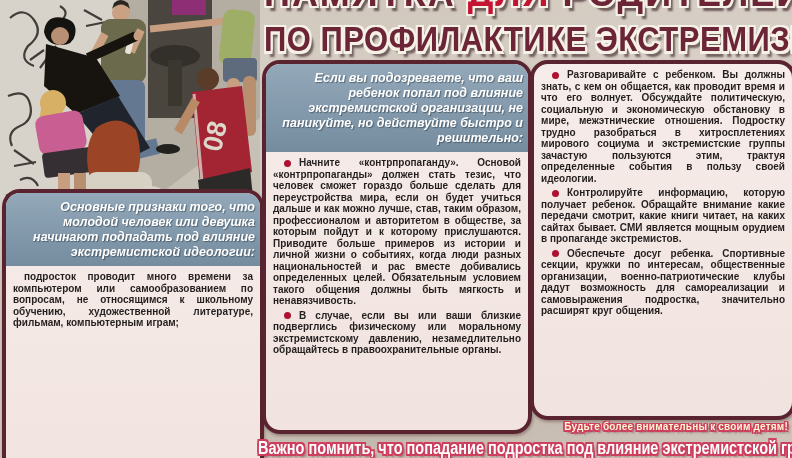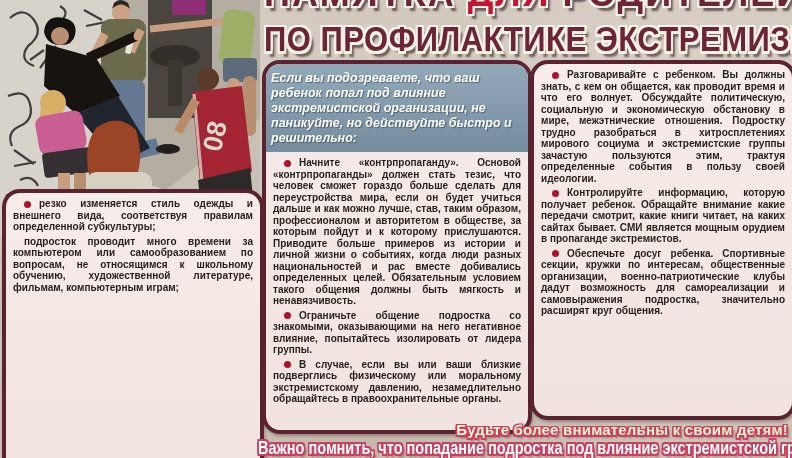--- a/index.html
+++ b/index.html
@@ -33,38 +33,38 @@
       -2px 0 0 #f6f1e6,2px 0 0 #f6f1e6,0 -2px 0 #f6f1e6,0 2px 0 #f6f1e6,4px 5px 2px rgba(42,18,24,.6);
   }
   
   .panel{
     position:absolute;border:4px solid #5a2330;border-radius:18px;
     background:linear-gradient(180deg,#f6ece9,#f1e3df);
     box-shadow:1px 2px 3px rgba(60,30,30,.35);overflow:hidden;
   }
   .panel header{
     display:block;background:linear-gradient(180deg,#93a9ba,#758c9f);
-    color:#fff;font-weight:700;font-style:italic;text-align:left;
+    color:#fff;font-weight:700;font-style:italic;text-align:right;
     font-size:12.5px;line-height:1.2;padding:7px 5px 6px;
     border-radius:12px 12px 0 0;text-shadow:1px 1px 1px rgba(20,30,40,.45);
   }
   .panel .pbody{
     padding:5px 7px 8px;font-size:10px;font-weight:700;line-height:1.15;
     color:#241f1f;text-align:justify;
   }
   .bullet{margin:0 0 3px;text-indent:11px;}
   .dot{display:inline-block;width:7px;height:7px;border-radius:50%;background:#ad1230;
        margin-right:8px;vertical-align:middle;}
   .panel-left{left:2px;top:189px;width:254px;height:305px;}
   .panel-middle{left:262px;top:60px;width:262px;height:366px;}
   .panel-right{left:530px;top:60px;width:258px;height:352px;}
   
   .f1{
     position:absolute;right:4px;top:421px;white-space:nowrap;
-    font-size:15px;font-weight:700;color:#fdf6cf;letter-spacing:.2px;
+    font-size:10px;font-weight:700;color:#fdf6cf;letter-spacing:.2px;
     text-shadow:-1.5px -1.5px 0 #cd3e5e,1.5px -1.5px 0 #cd3e5e,-1.5px 1.5px 0 #cd3e5e,
       1.5px 1.5px 0 #cd3e5e,-1.5px 0 0 #cd3e5e,1.5px 0 0 #cd3e5e,0 -1.5px 0 #cd3e5e,
       0 1.5px 0 #cd3e5e,2.5px 2.5px 2px rgba(90,20,30,.5);
   }
   .f2{
     position:absolute;left:258px;top:437px;width:534px;text-align:center;white-space:nowrap;
     font-size:14.5px;font-weight:700;color:#ffffff;
     transform:scaleY(1.3);transform-origin:top center;
     text-shadow:-1.5px -1.5px 0 #cd3e5e,1.5px -1.5px 0 #cd3e5e,-1.5px 1.5px 0 #cd3e5e,
       1.5px 1.5px 0 #cd3e5e,-1.5px 0 0 #cd3e5e,1.5px 0 0 #cd3e5e,0 -1.5px 0 #cd3e5e,
@@ -144,40 +144,39 @@
       <rect x="228" y="204" width="16" height="28" fill="#a87a56"></rect>
     </svg>
   </div>
 
   <div class="title-wrap">
     <div class="t1"><span>ПАМЯТКА </span><span class="hl">ДЛЯ</span><span> РОДИТЕЛЕЙ</span></div>
     <div class="t2">ПО ПРОФИЛАКТИКЕ ЭКСТРЕМИЗМА</div>
   </div>
 
   <section class="panel panel-left">
+    <header>Основные признаки того, что молодой человек или девушка начинают подпадать под влияние экстремистской идеологии:</header>
     <div class="pbody">
 
 
-        <p class="bullet"><span class="dot"></span><span>резко изменяется стиль одежды и внешнего вида, соответствуя правилам определенной субкультуры;</span></p>
 
 
 
         <p class="bullet"><span>подросток проводит много времени за компьютером или самообразованием по вопросам, не относящимся к школьному обучению, художественной литературе, фильмам, компьютерным играм;</span></p>
 
       </div>
   </section>
 
   <section class="panel panel-middle">
     <header>Если вы подозреваете, что ваш ребенок попал под влияние экстремистской организации, не паникуйте, но действуйте быстро и решительно:</header>
     <div class="pbody">
 
 
         <p class="bullet"><span class="dot"></span><span>Начните «контрпропаганду». Основой «контрпропаганды» должен стать тезис, что человек сможет гораздо больше сделать для переустройства мира, если он будет учиться дальше и как можно лучше, став, таким образом, профессионалом и авторитетом в обществе, за которым пойдут и к которому прислушаются. Приводите больше примеров из истории и личной жизни о событиях, когда люди разных национальностей и рас вместе добивались определенных целей. Обязательным условием такого общения должны быть мягкость и ненавязчивость.</span></p>
 
-        <p class="bullet"><span class="dot"></span><span>Ограничьте общение подростка со знакомыми, оказывающими на него негативное влияние, попытайтесь изолировать от лидера группы.</span></p>
 
         <p class="bullet"><span class="dot"></span><span>В случае, если вы или ваши близкие подверглись физическому или моральному экстремистскому давлению, незамедлительно обращайтесь в правоохранительные органы.</span></p>
       </div>
   </section>
 
   <section class="panel panel-right">
     <div class="pbody">
 
         <p class="bullet"><span class="dot"></span><span>Разговаривайте с ребенком. Вы должны знать, с кем он общается, как проводит время и что его волнует. Обсуждайте политическую, социальную и экономическую обстановку в мире, межэтнические отношения. Подростку трудно разобраться в хитросплетениях мирового социума и экстремистские группы зачастую пользуются этим, трактуя определенные события в пользу своей идеологии.</span></p>
 

